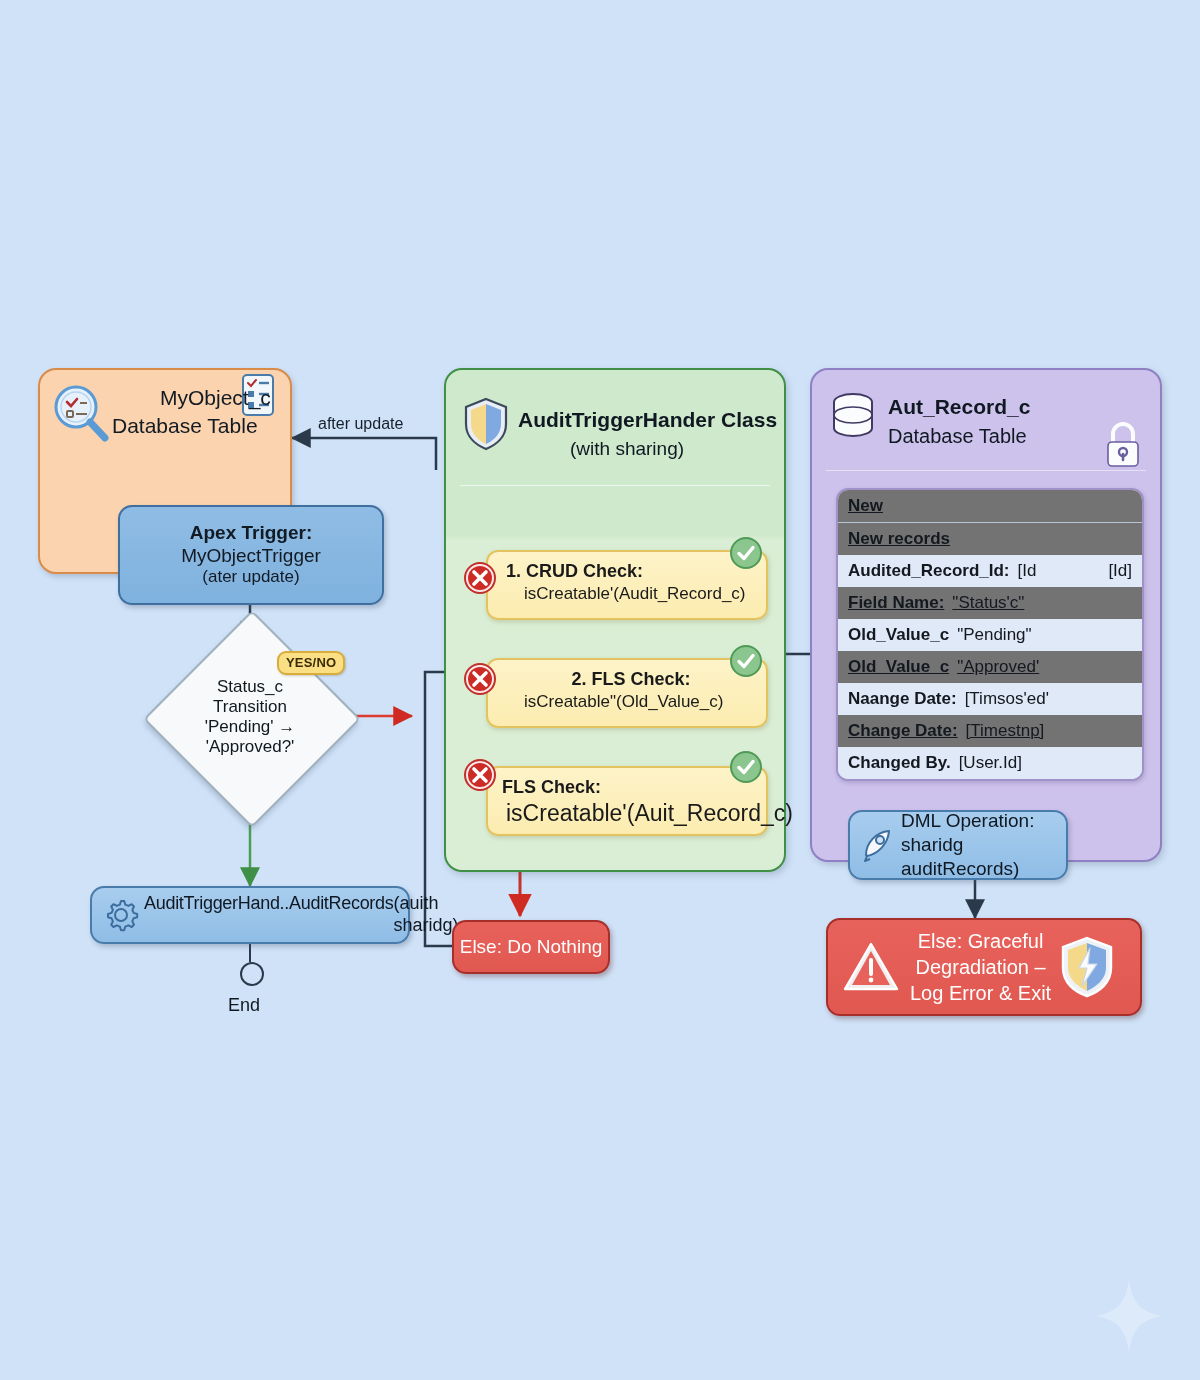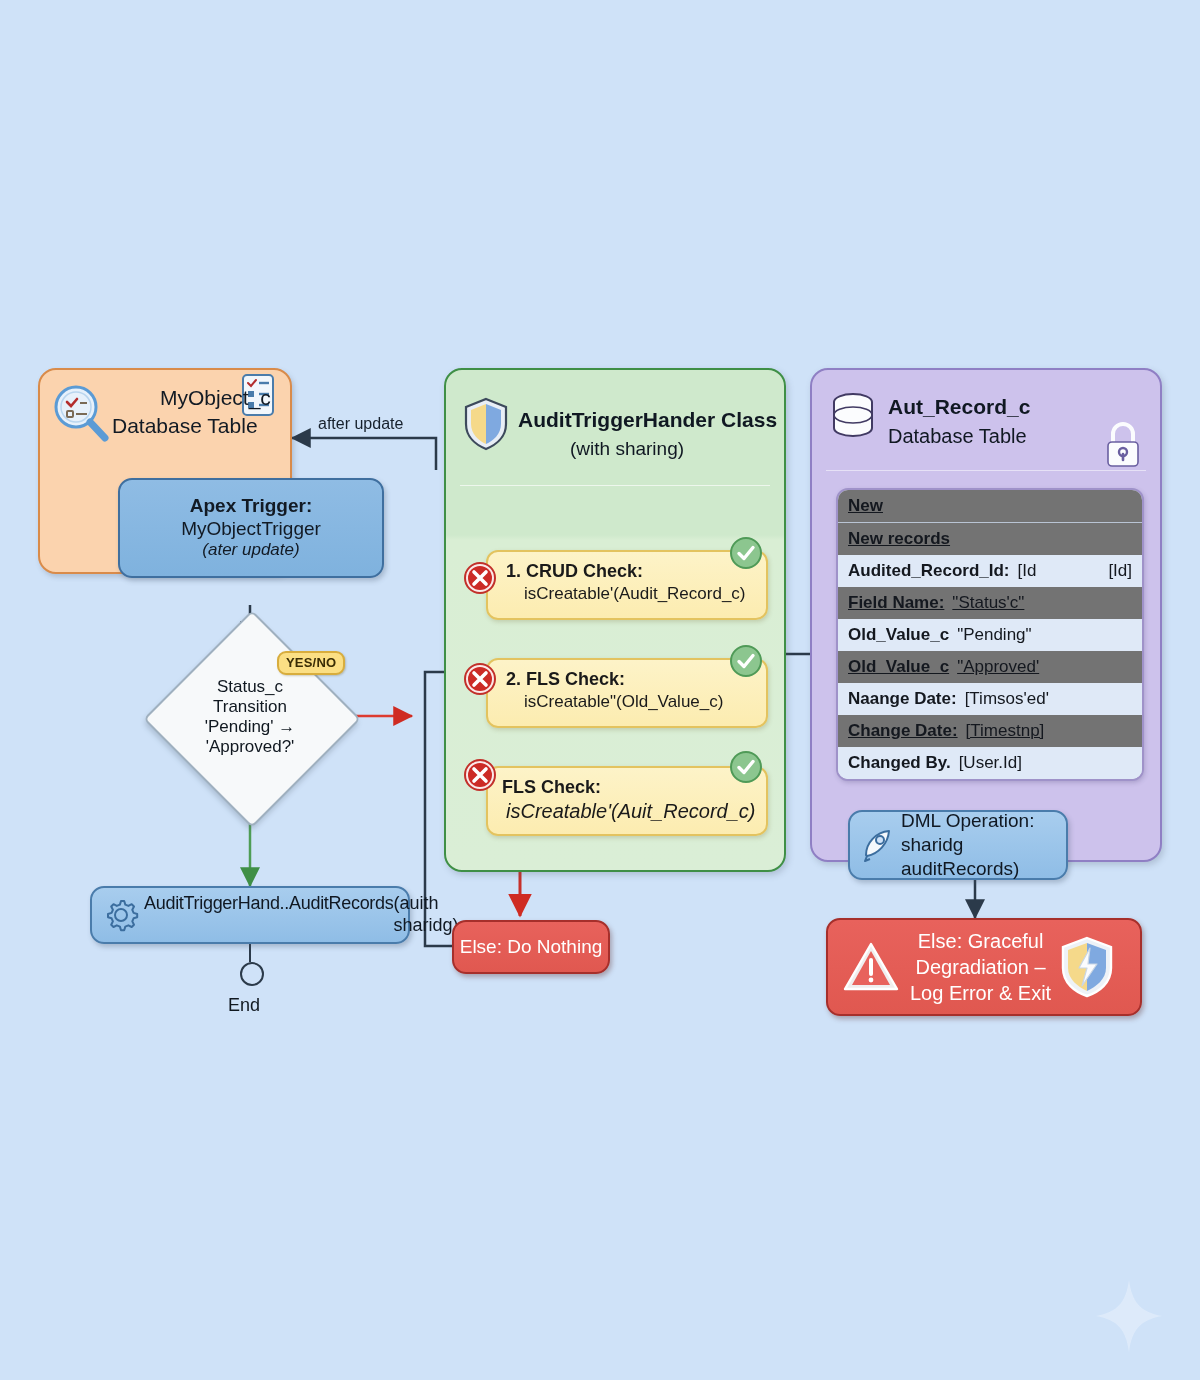--- a/index.html
+++ b/index.html
@@ -180,24 +180,24 @@
       <rect x="8" y="30" width="6" height="6" fill="#4a7cab"></rect>
       <line x1="19" y1="33" x2="29" y2="33" stroke="#4a7cab" stroke-width="2.4"></line>
     </svg>
   </div>
 
   <div class="abs t-title" style="left:112px;top:386px;font-weight:400;font-size:21px;">MyObject_c</div>
   <div class="abs t-sub" style="left:112px;top:414px;font-size:21px;">Database Table</div>
 
   <div class="abs t-label" style="left:318px;top:415px;">after update</div>
 
-  <div class="abs box-blue" style="left:118px;top:478px;width:266px;height:100px;flex-direction:column;">
+  <div class="abs box-blue" style="left:118px;top:505px;width:266px;height:100px;flex-direction:column;">
     <div style="font-size:19px;font-weight:700;line-height:1.18;">Apex Trigger:</div>
     <div style="font-size:19px;line-height:1.18;">MyObjectTrigger</div>
-    <div style="font-size:17px;font-style:italic;line-height:1.2;">(ater update)</div>
+    <div style="font-size:17px;line-height:1.2;">(ater update)</div>
   </div>
 
   <div class="diamond-wrap" style="left:153px;top:642px;width:194px;height:150px;">
     <div class="diamond" style="width:150px;height:150px;margin-left:22px;"></div>
     <div class="diamond-text">
       <div>Status_c</div>
       <div>Transition</div>
       <div>'Pending' →</div>
       <div>'Approved?'</div>
     </div>
@@ -246,40 +246,40 @@
       </svg>
   </div>
   <div class="mark" style="left:729px;top:536px;">
     <svg viewBox="0 0 34 34">
         <circle cx="17" cy="17" r="15" fill="#8cc68f" stroke="#4f9a57" stroke-width="2"></circle>
       <path d="M10,17.5 L15,22.5 L24,11.5" stroke="#fff" stroke-width="3.4" fill="none" stroke-linecap="round" stroke-linejoin="round"></path>
       </svg>
   </div>
 
   <div class="abs box-yellow" style="left:486px;top:658px;width:282px;height:70px;padding:8px 10px 0 18px;">
-    <div style="font-size:18px;font-weight:600;line-height:1.25;">2. FLS Check:</div>
+    <div style="font-size:18px;font-weight:600;line-height:1.25;text-align:center;">2. FLS Check:</div>
     <div style="font-size:17px;line-height:1.25;padding-left:18px;">isCreatable"(Old_Value_c)</div>
   </div>
   <div class="mark" style="left:463px;top:662px;">
     <svg viewBox="0 0 34 34">
         <circle cx="17" cy="17" r="15" fill="#fbe9e9" stroke="#c2302a" stroke-width="2"></circle>
       <circle cx="17" cy="17" r="12" fill="#cc2b26"></circle>
       <path d="M11,11 L23,23 M23,11 L11,23" stroke="#fff" stroke-width="3.6" stroke-linecap="round"></path>
       </svg>
   </div>
   <div class="mark" style="left:729px;top:644px;">
     <svg viewBox="0 0 34 34">
         <circle cx="17" cy="17" r="15" fill="#8cc68f" stroke="#4f9a57" stroke-width="2"></circle>
       <path d="M10,17.5 L15,22.5 L24,11.5" stroke="#fff" stroke-width="3.4" fill="none" stroke-linecap="round" stroke-linejoin="round"></path>
       </svg>
   </div>
 
   <div class="abs box-yellow" style="left:486px;top:766px;width:282px;height:70px;padding:8px 10px 0 14px;">
     <div style="font-size:18px;font-weight:600;line-height:1.25;">FLS Check:</div>
-    <div style="font-size:20px;line-height:1.25;padding-left:4px;font-style:italic;">isCreatable'(Auit_Record_c)</div>
+    <div style="font-size:23px;line-height:1.25;padding-left:4px;">isCreatable'(Auit_Record_c)</div>
   </div>
   <div class="mark" style="left:463px;top:758px;">
     <svg viewBox="0 0 34 34">
         <circle cx="17" cy="17" r="15" fill="#fbe9e9" stroke="#c2302a" stroke-width="2"></circle>
       <circle cx="17" cy="17" r="12" fill="#cc2b26"></circle>
       <path d="M11,11 L23,23 M23,11 L11,23" stroke="#fff" stroke-width="3.6" stroke-linecap="round"></path>
       </svg>
   </div>
   <div class="mark" style="left:729px;top:750px;">
     <svg viewBox="0 0 34 34">

